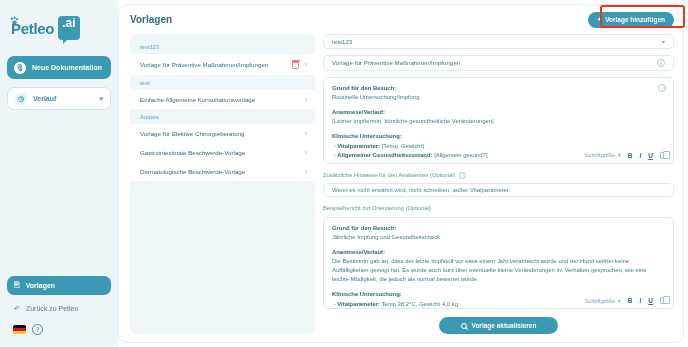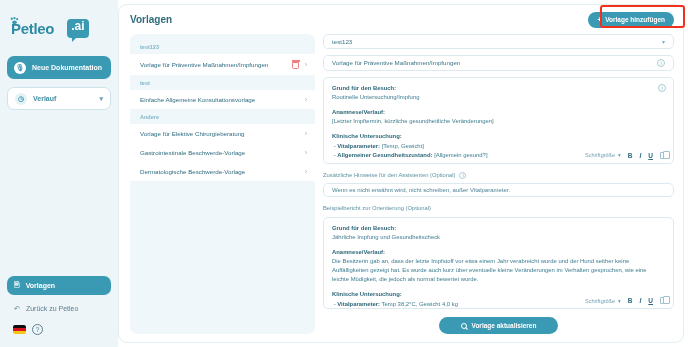--- a/index.html
+++ b/index.html
@@ -13,28 +13,28 @@
 
   
   .sidebar {
     width: 118px; height: 347px;
     background: #eef5f8;
     display: flex; flex-direction: column;
     padding: 8px 7px 8px 7px;
     flex-shrink: 0;
     position: relative;
   }
-  .logo { display: flex; align-items: center; gap: 11px; padding: 6px 2px 0 4px; height: 34px; }
+  .logo { display: flex; align-items: center; gap: 2px; padding: 6px 2px 0 4px; height: 34px; }
   .logo-text { font-size: 15px; font-weight: 700; color: #2e8ba3; letter-spacing: -.3px; position: relative; }
   .logo-text .paw {
     position: absolute; top: -3px; left: -1px; width: 9px; height: 8px;
   }
   .logo-badge {
     background: #3b9ab3; color: #fff; font-size: 12px; font-weight: 700;
-    border-radius: 4px; padding: 0px 4px 5px 4px; margin-left: 2px; position: relative;
+    border-radius: 4px; padding: 0px 4px 10px 4px; margin-left: 2px; position: relative;
   }
   .logo-badge:after {
     content: ""; position: absolute; bottom: -4px; left: 5px;
     border-left: 4px solid #3b9ab3; border-bottom: 4px solid transparent; border-right:4px solid transparent;
   }
 
   .btn-primary-side {
     margin-top: 14px;
     background: #3b9ab3; color: #ffffff;
     border-radius: 7px; height: 23px;

